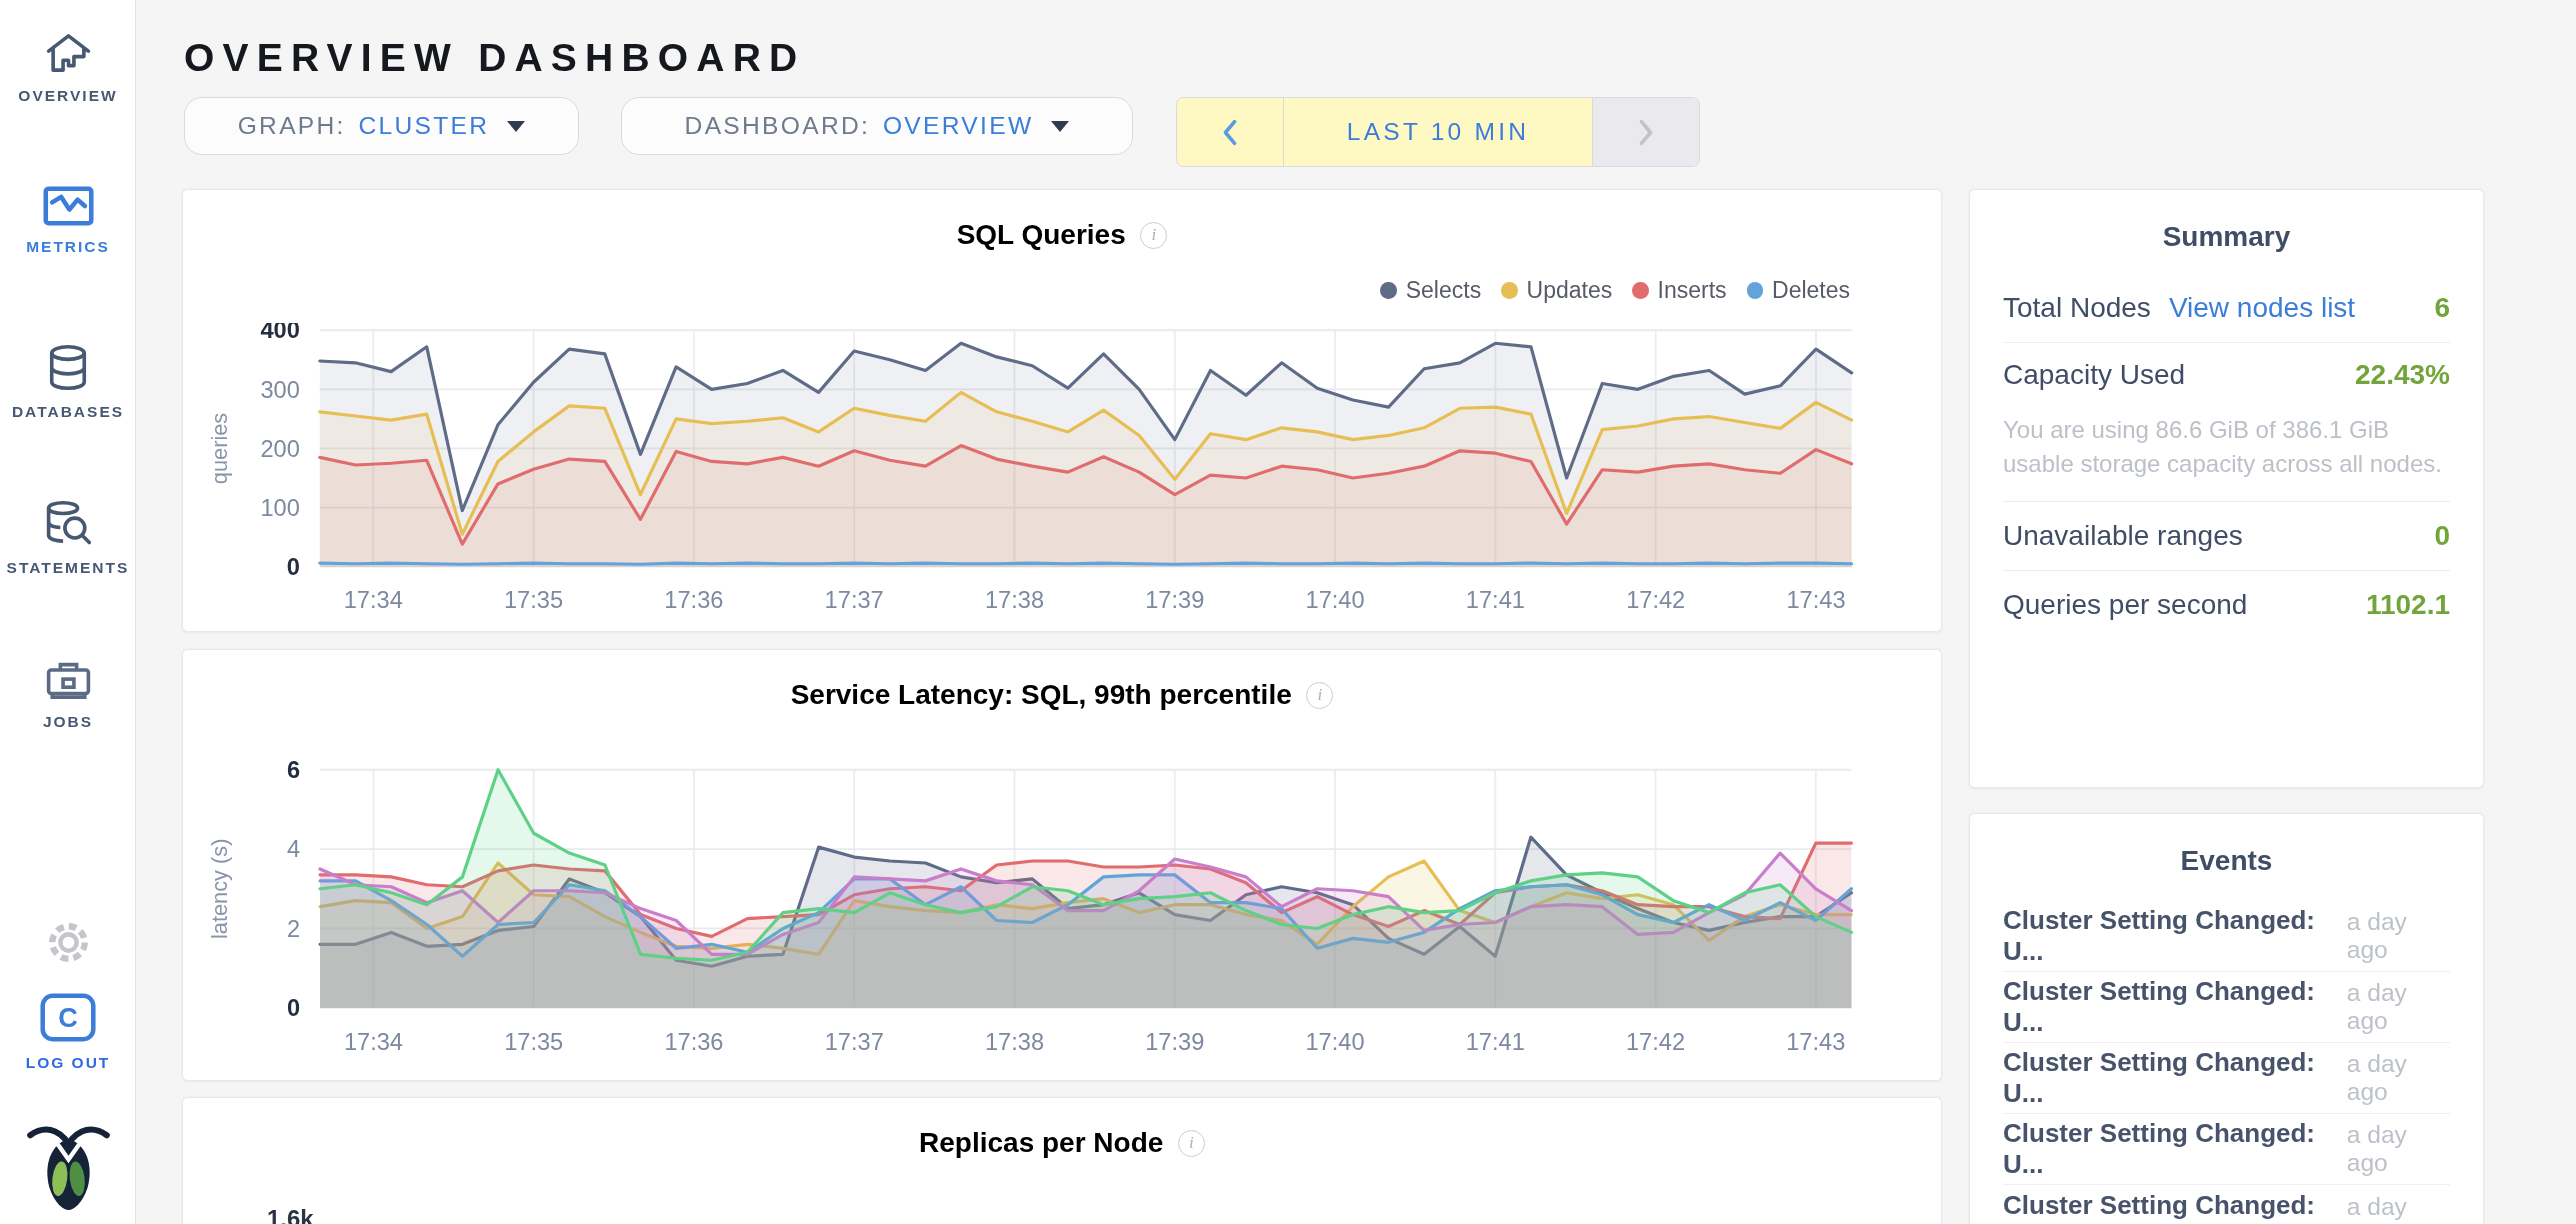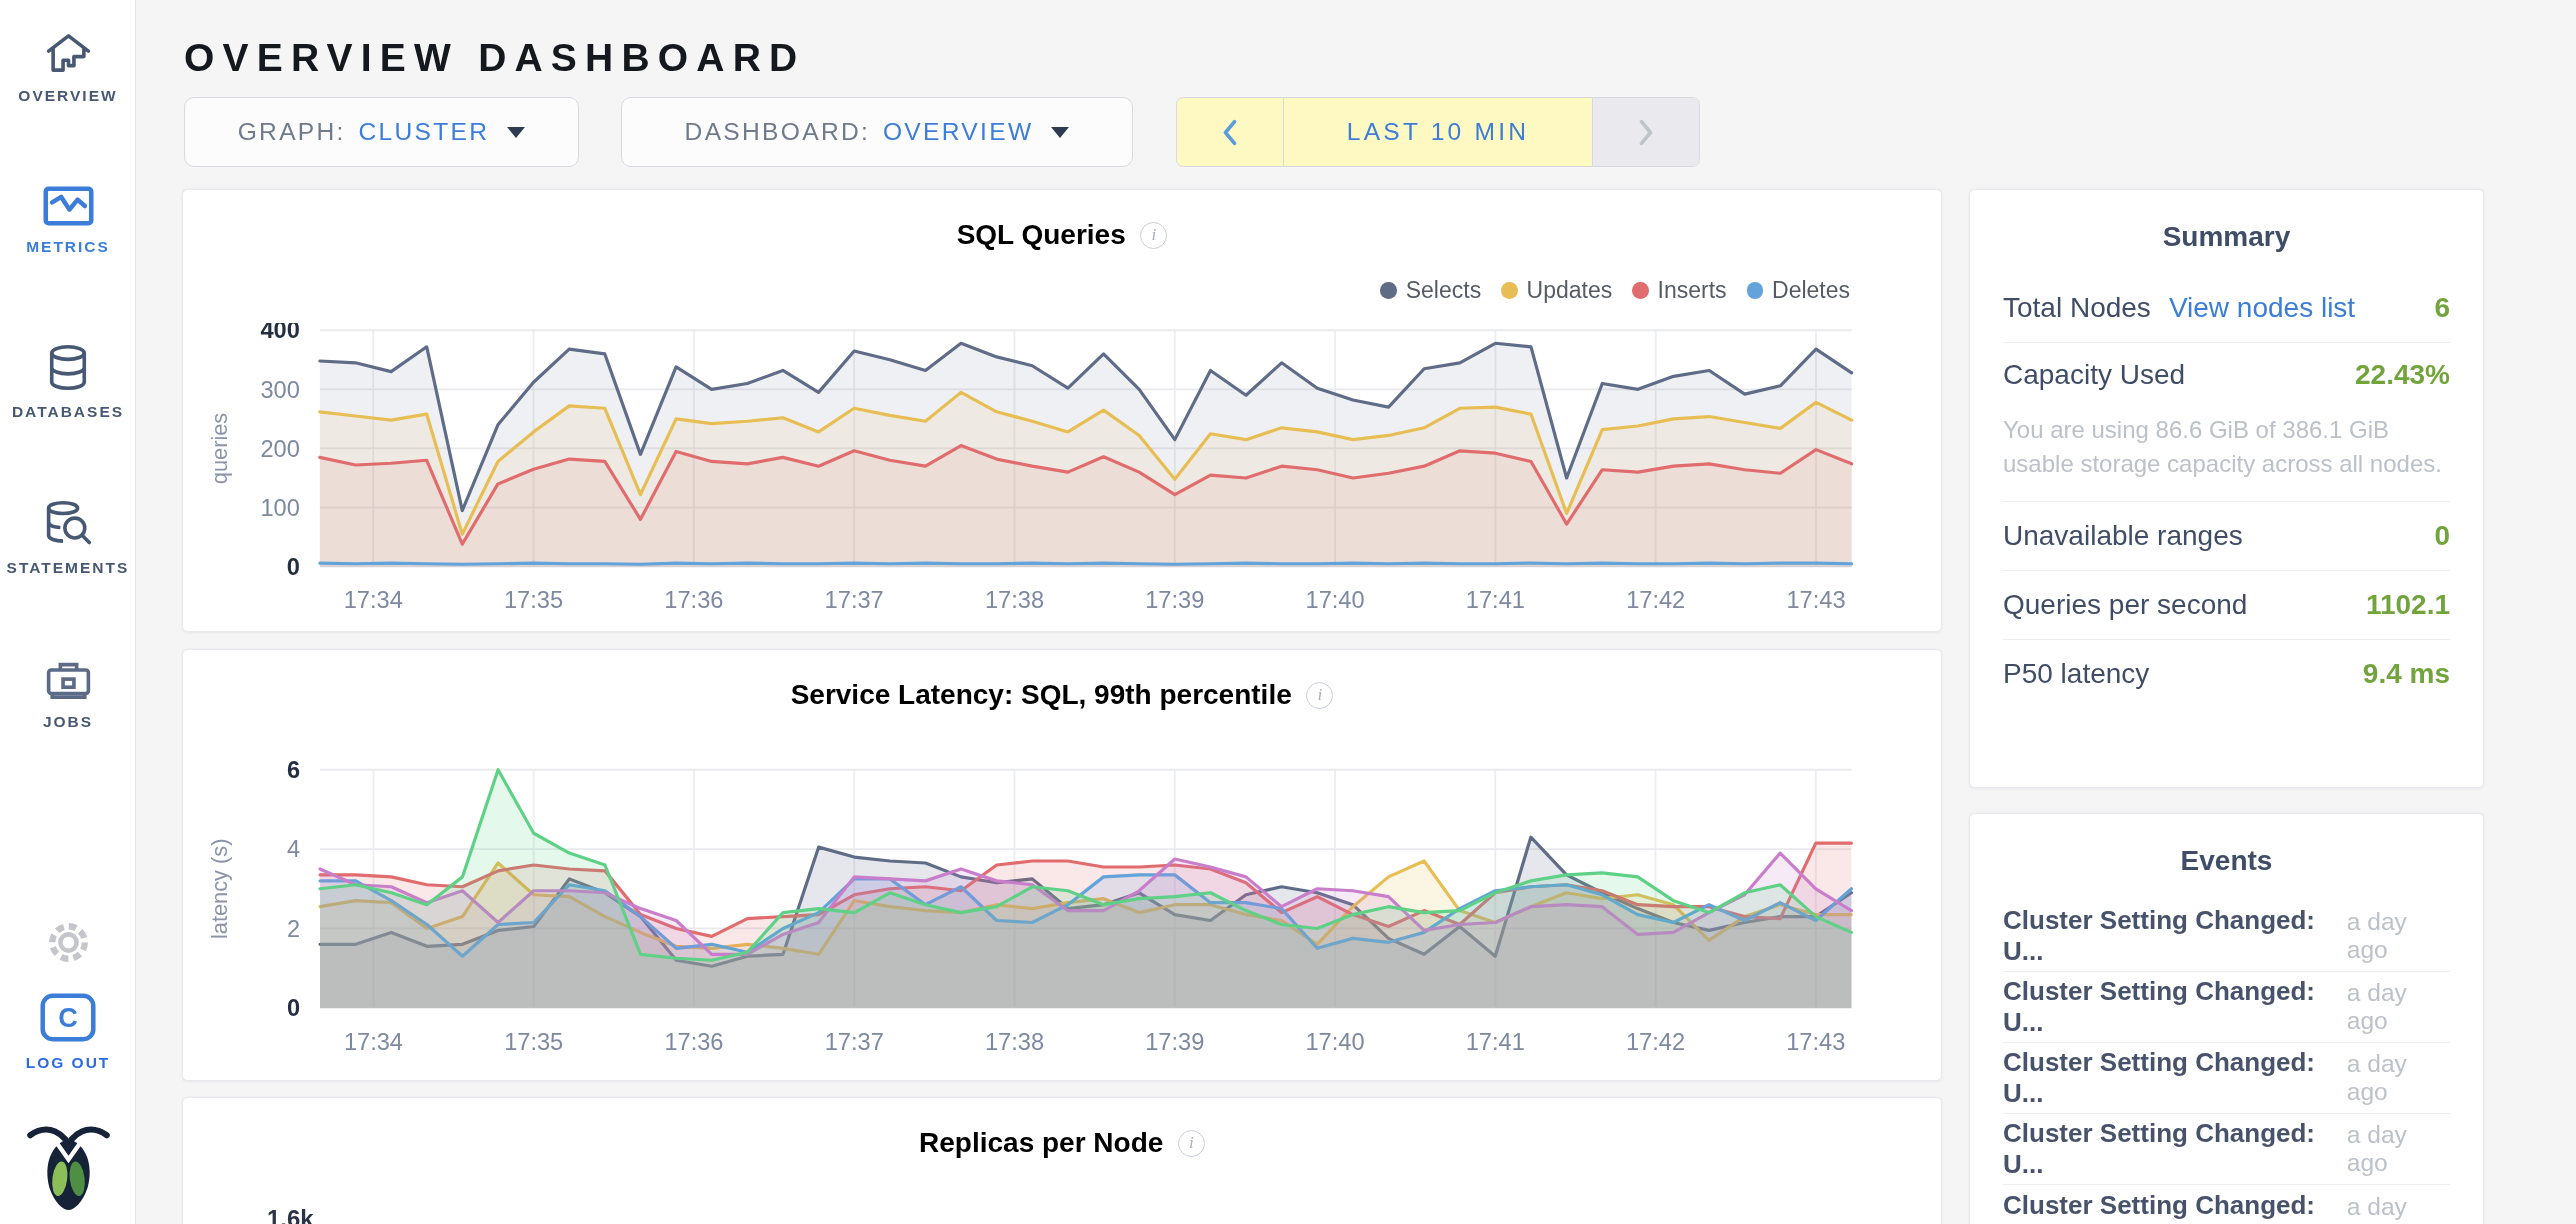--- a/index.html
+++ b/index.html
@@ -9,21 +9,21 @@
   
   .sidebar { position:absolute; left:0; top:0; width:136px; height:1224px; background:#FFFFFF; border-right:0.9px solid #E4E4E8; z-index:5; }
   .nav-item { position:absolute; left:0; width:136px; text-align:center; cursor:pointer; }
   .nav-item .lbl { display:block; margin-top:9px; font-size:15.5px; font-weight:bold; letter-spacing:2px; color:#475872; }
   .nav-item.active .lbl { color:#3B7DD8; }
   .nav-icon { display:inline-block; }
 
   
   .page-title { position:absolute; left:184px; top:36px; font-size:39px; font-weight:bold; letter-spacing:8.2px; color:#15181D; }
 
-  .ctl { position:absolute; top:97px; height:70px; background:#FCFCFD; border:0.9px solid #D9D9E0; border-radius:10px; display:flex; align-items:center; justify-content:center; font-size:24.6px; letter-spacing:2.3px; cursor:pointer; }
+  .ctl { position:absolute; top:97px; height:58px; background:#FCFCFD; border:0.9px solid #D9D9E0; border-radius:18px; display:flex; align-items:center; justify-content:center; font-size:24.6px; letter-spacing:2.3px; cursor:pointer; }
   .ctl .ctl-label { color:#6F7A8D; margin-right:12.7px; }
   .ctl .ctl-value { color:#3B7DD8; font-weight:500; }
   .caret-down { width:0; height:0; border-left:9px solid transparent; border-right:9px solid transparent; border-top:11px solid #2E3B52; margin-left:18px; }
   .ctl-graph { left:184px; width:395px; }
   .ctl-dashboard { left:621px; width:512px; }
   .timewin { position:absolute; top:97px; left:1176px; width:524px; height:70px; border:0.9px solid #D9D9E0; border-radius:7.3px; background:#fef9c3; display:flex; overflow:hidden; }
   .tw-btn { width:106px; display:flex; align-items:center; justify-content:center; cursor:pointer; }
   .tw-mid { flex:1; display:flex; align-items:center; justify-content:center; border-left:0.9px solid #D9D9E0; border-right:0.9px solid #D9D9E0; color:#3B7DD8; font-size:24.6px; letter-spacing:3.2px; font-weight:500; cursor:pointer; }
   .tw-btn.disabled { background:#EAEAEE; cursor:default; }
 
@@ -330,24 +330,20 @@
       <div class="cap-sub">You are using 86.6 GiB of 386.1 GiB usable storage capacity across all nodes.</div>
     </div>
     <div class="srow">
       <span>Unavailable ranges</span>
       <span class="val">0</span>
     </div>
     <div class="srow">
       <span>Queries per second</span>
       <span class="val">1102.1</span>
     </div>
-    <div class="srow">
-      <span>P50 latency</span>
-      <span class="val">9.4 ms</span>
-    </div>
   </div>
 </div>
 
 <div class="panel panel-events">
   <div class="side-title">Events</div>
   <div class="events-rows">
     <div class="erow">
       <span class="etitle">Cluster Setting Changed: U...</span>
       <span class="etime">a day ago</span>
     </div>

